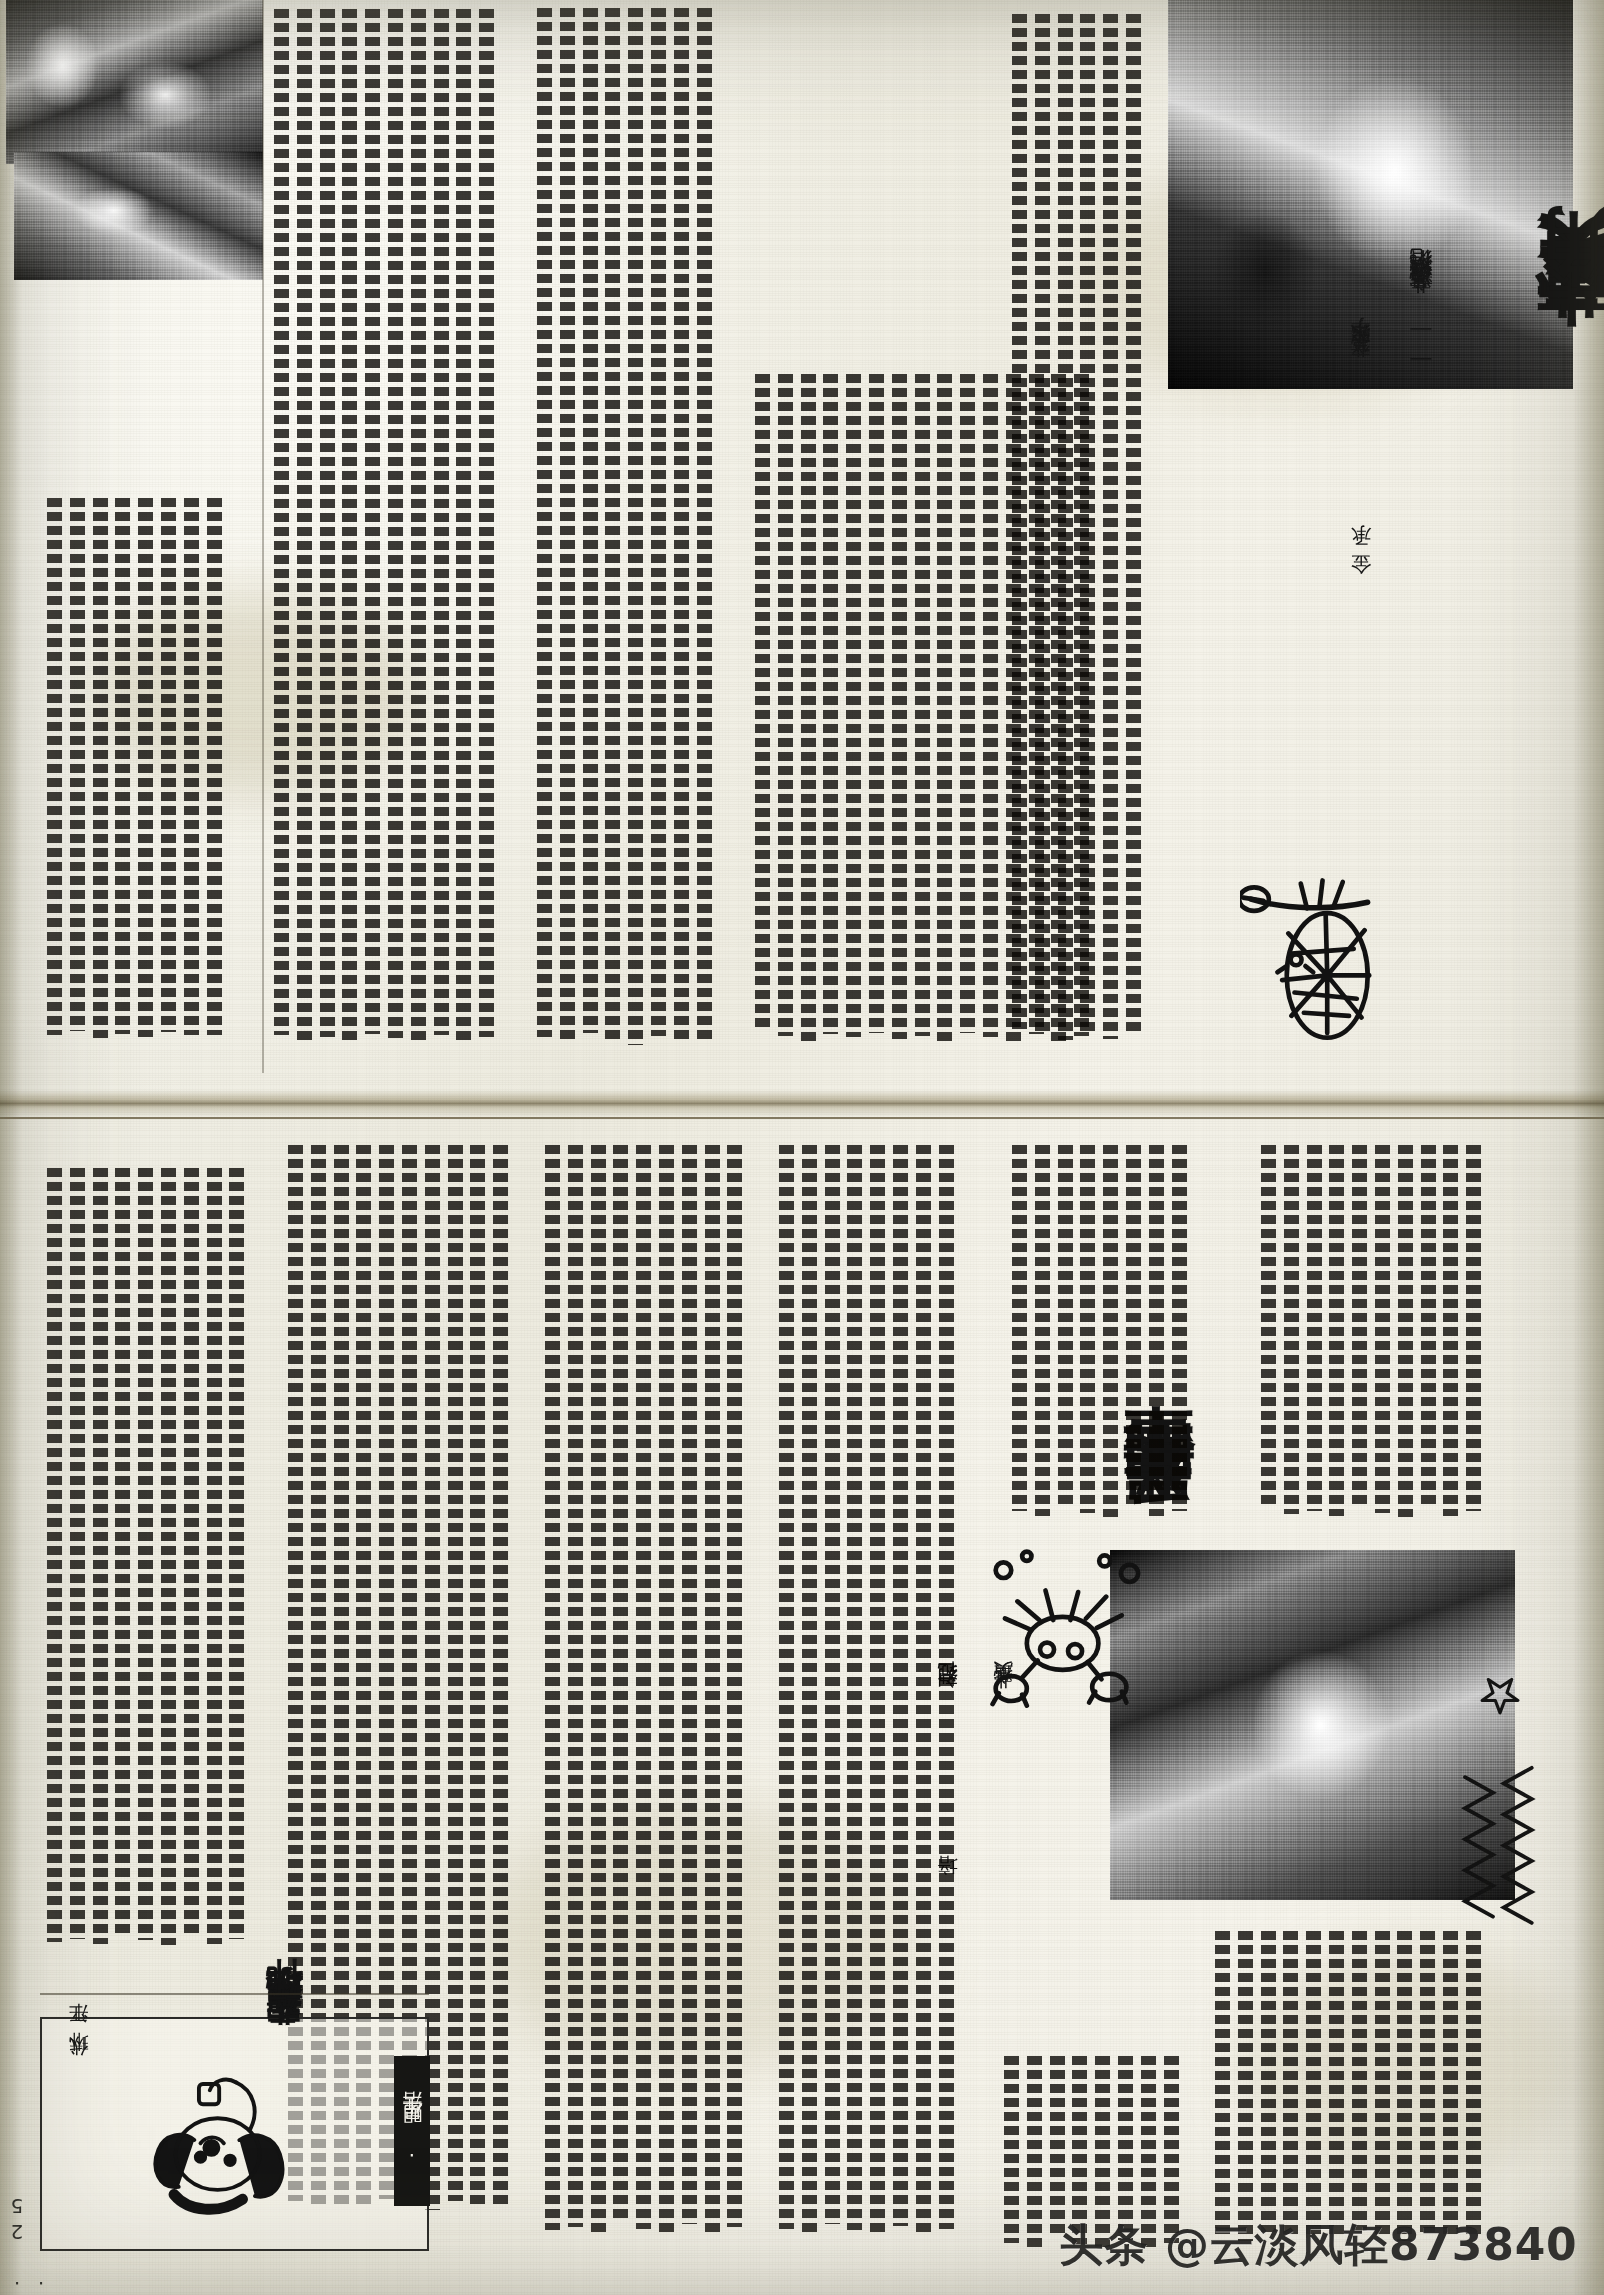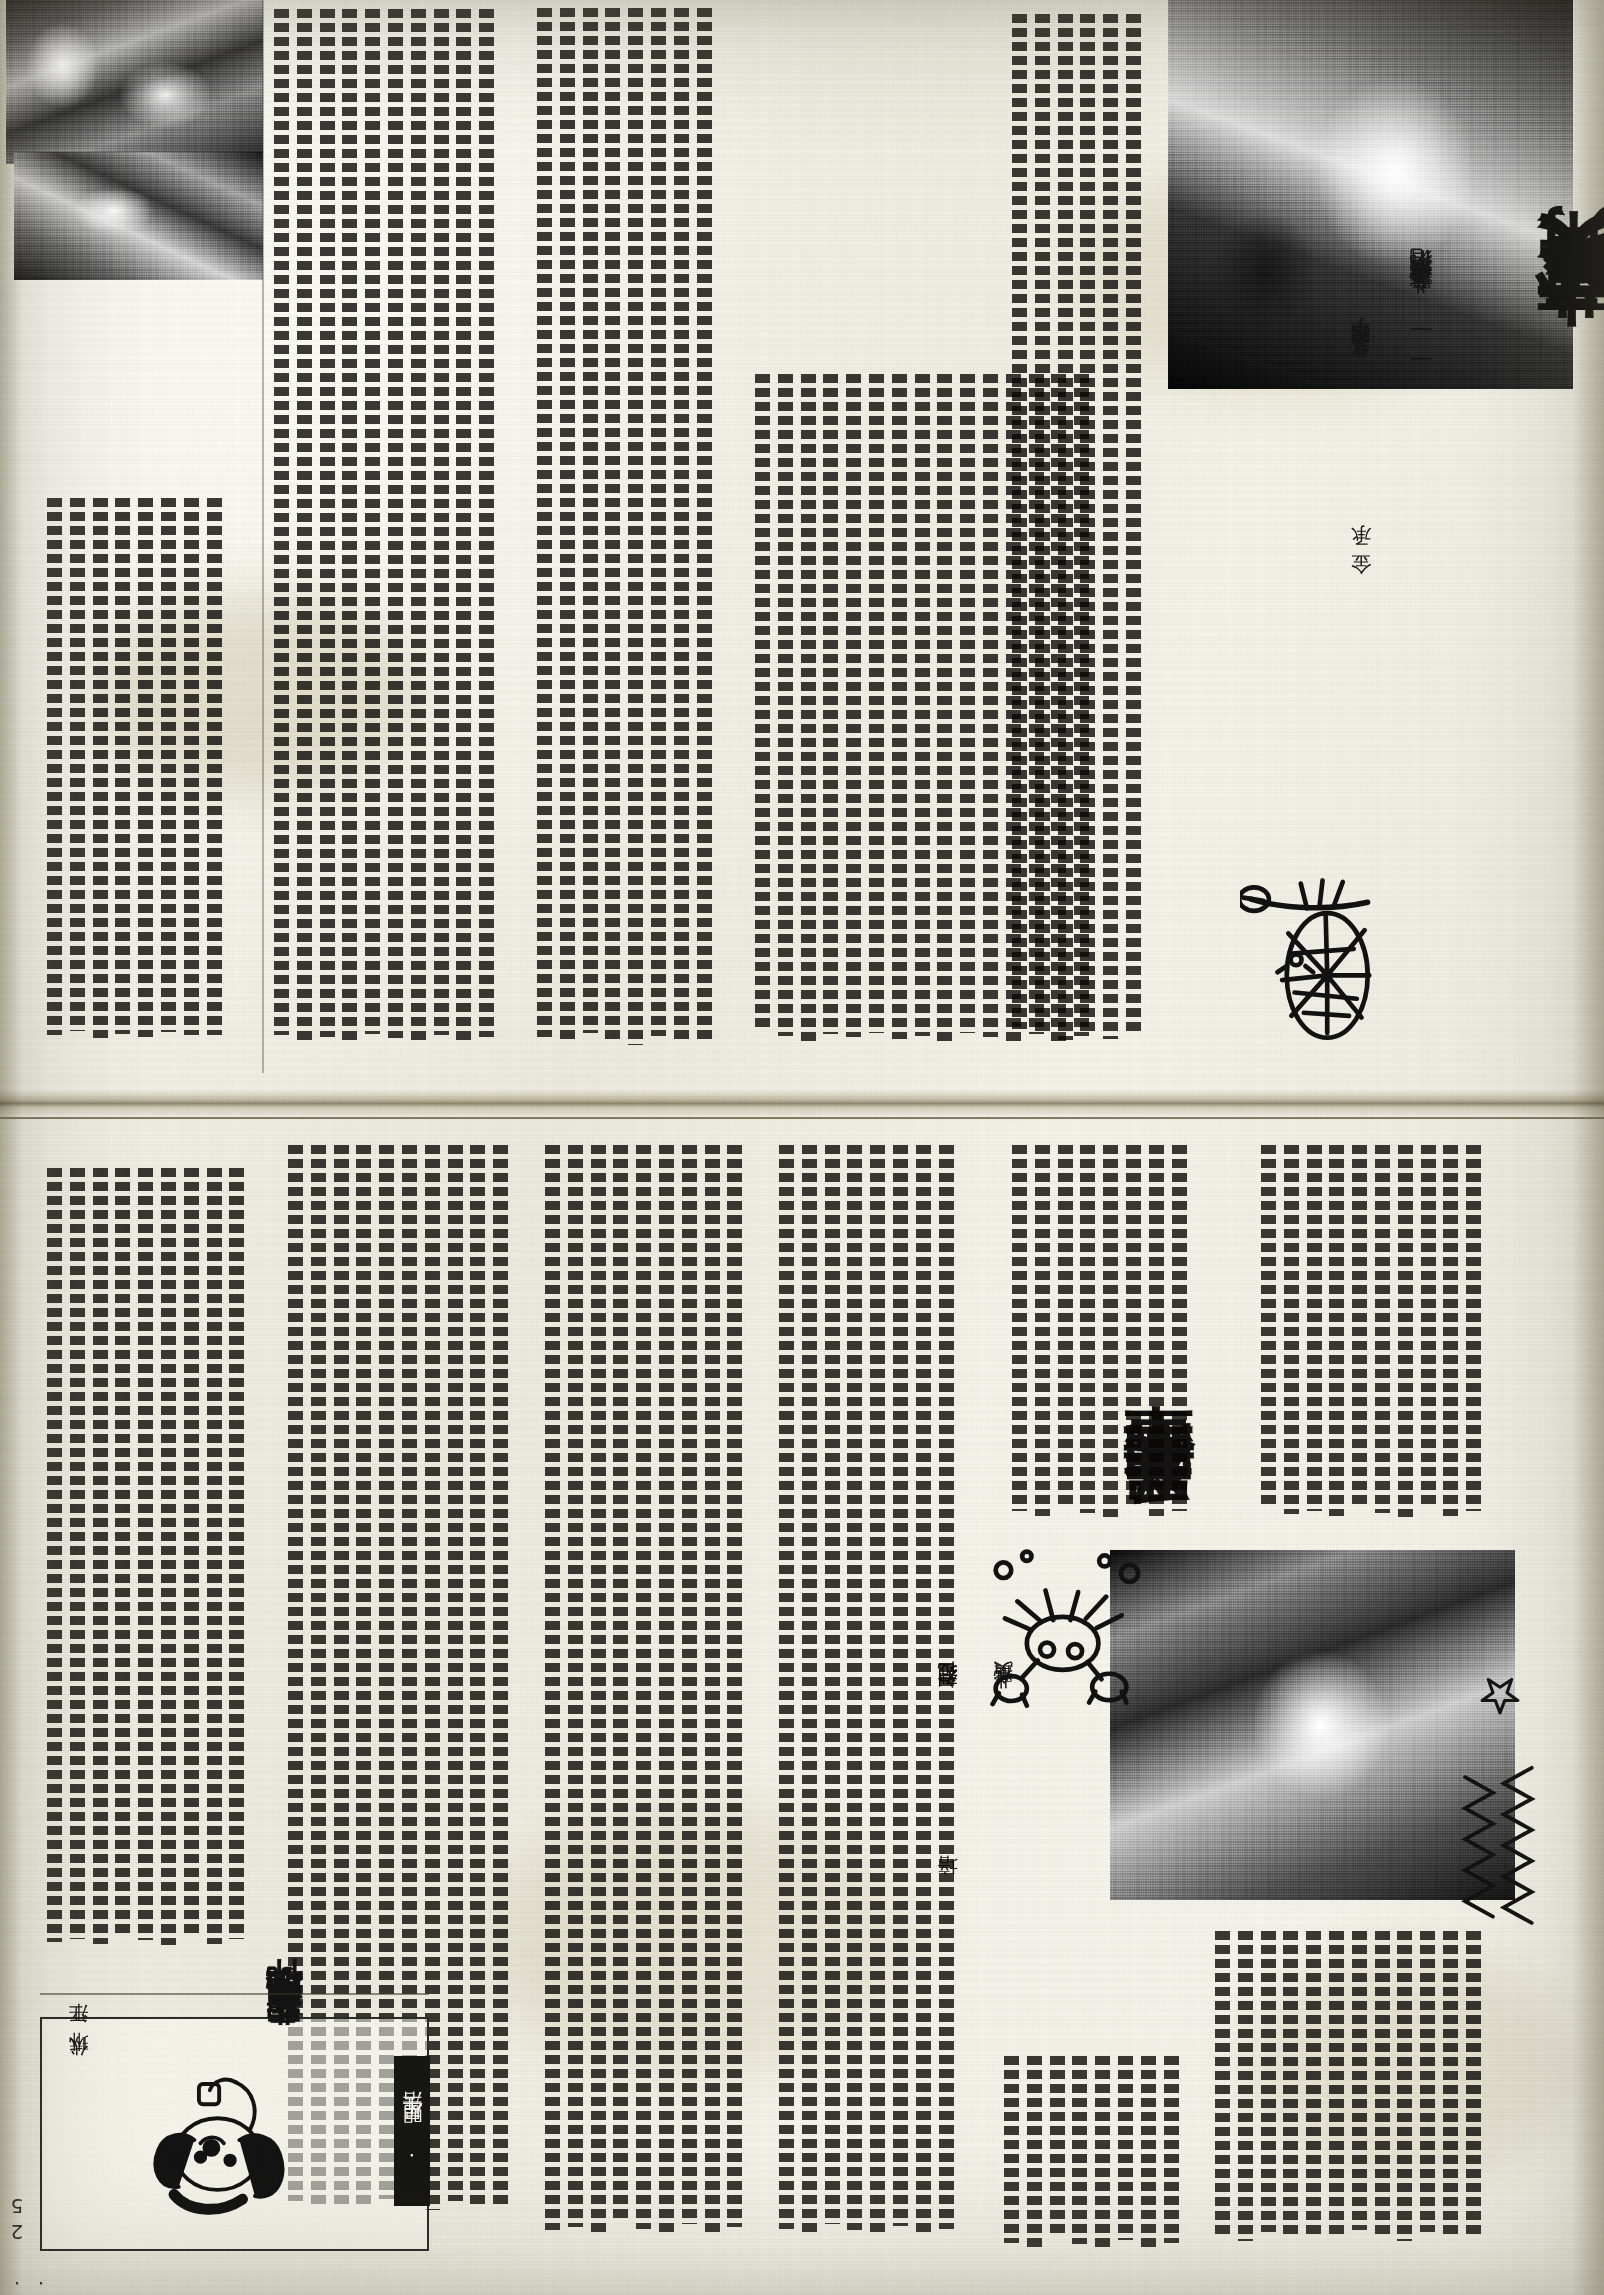--- a/index.html
+++ b/index.html
@@ -513,16 +513,17 @@
         <path d="M96 196 C110 204 126 198 130 186"></path>
         <rect x="118" y="168" width="26" height="26" rx="5"></rect>
       </g>
     </svg>
   </div>
 
   <div class="rule-h" style="left:40px; top:1993px; width:389px;"></div>
 
   <div class="folio" style="left:4.7px; top:2172px; writing-mode: vertical-rl; text-orientation: upright;">· 25 ·</div>
 
+  <div class="watermark" style="right:26.5px; bottom:20px;">头条 @云淡风轻873840</div>
 
   <div class="vignette"></div>
 </div>
 
 
 </body></html>

